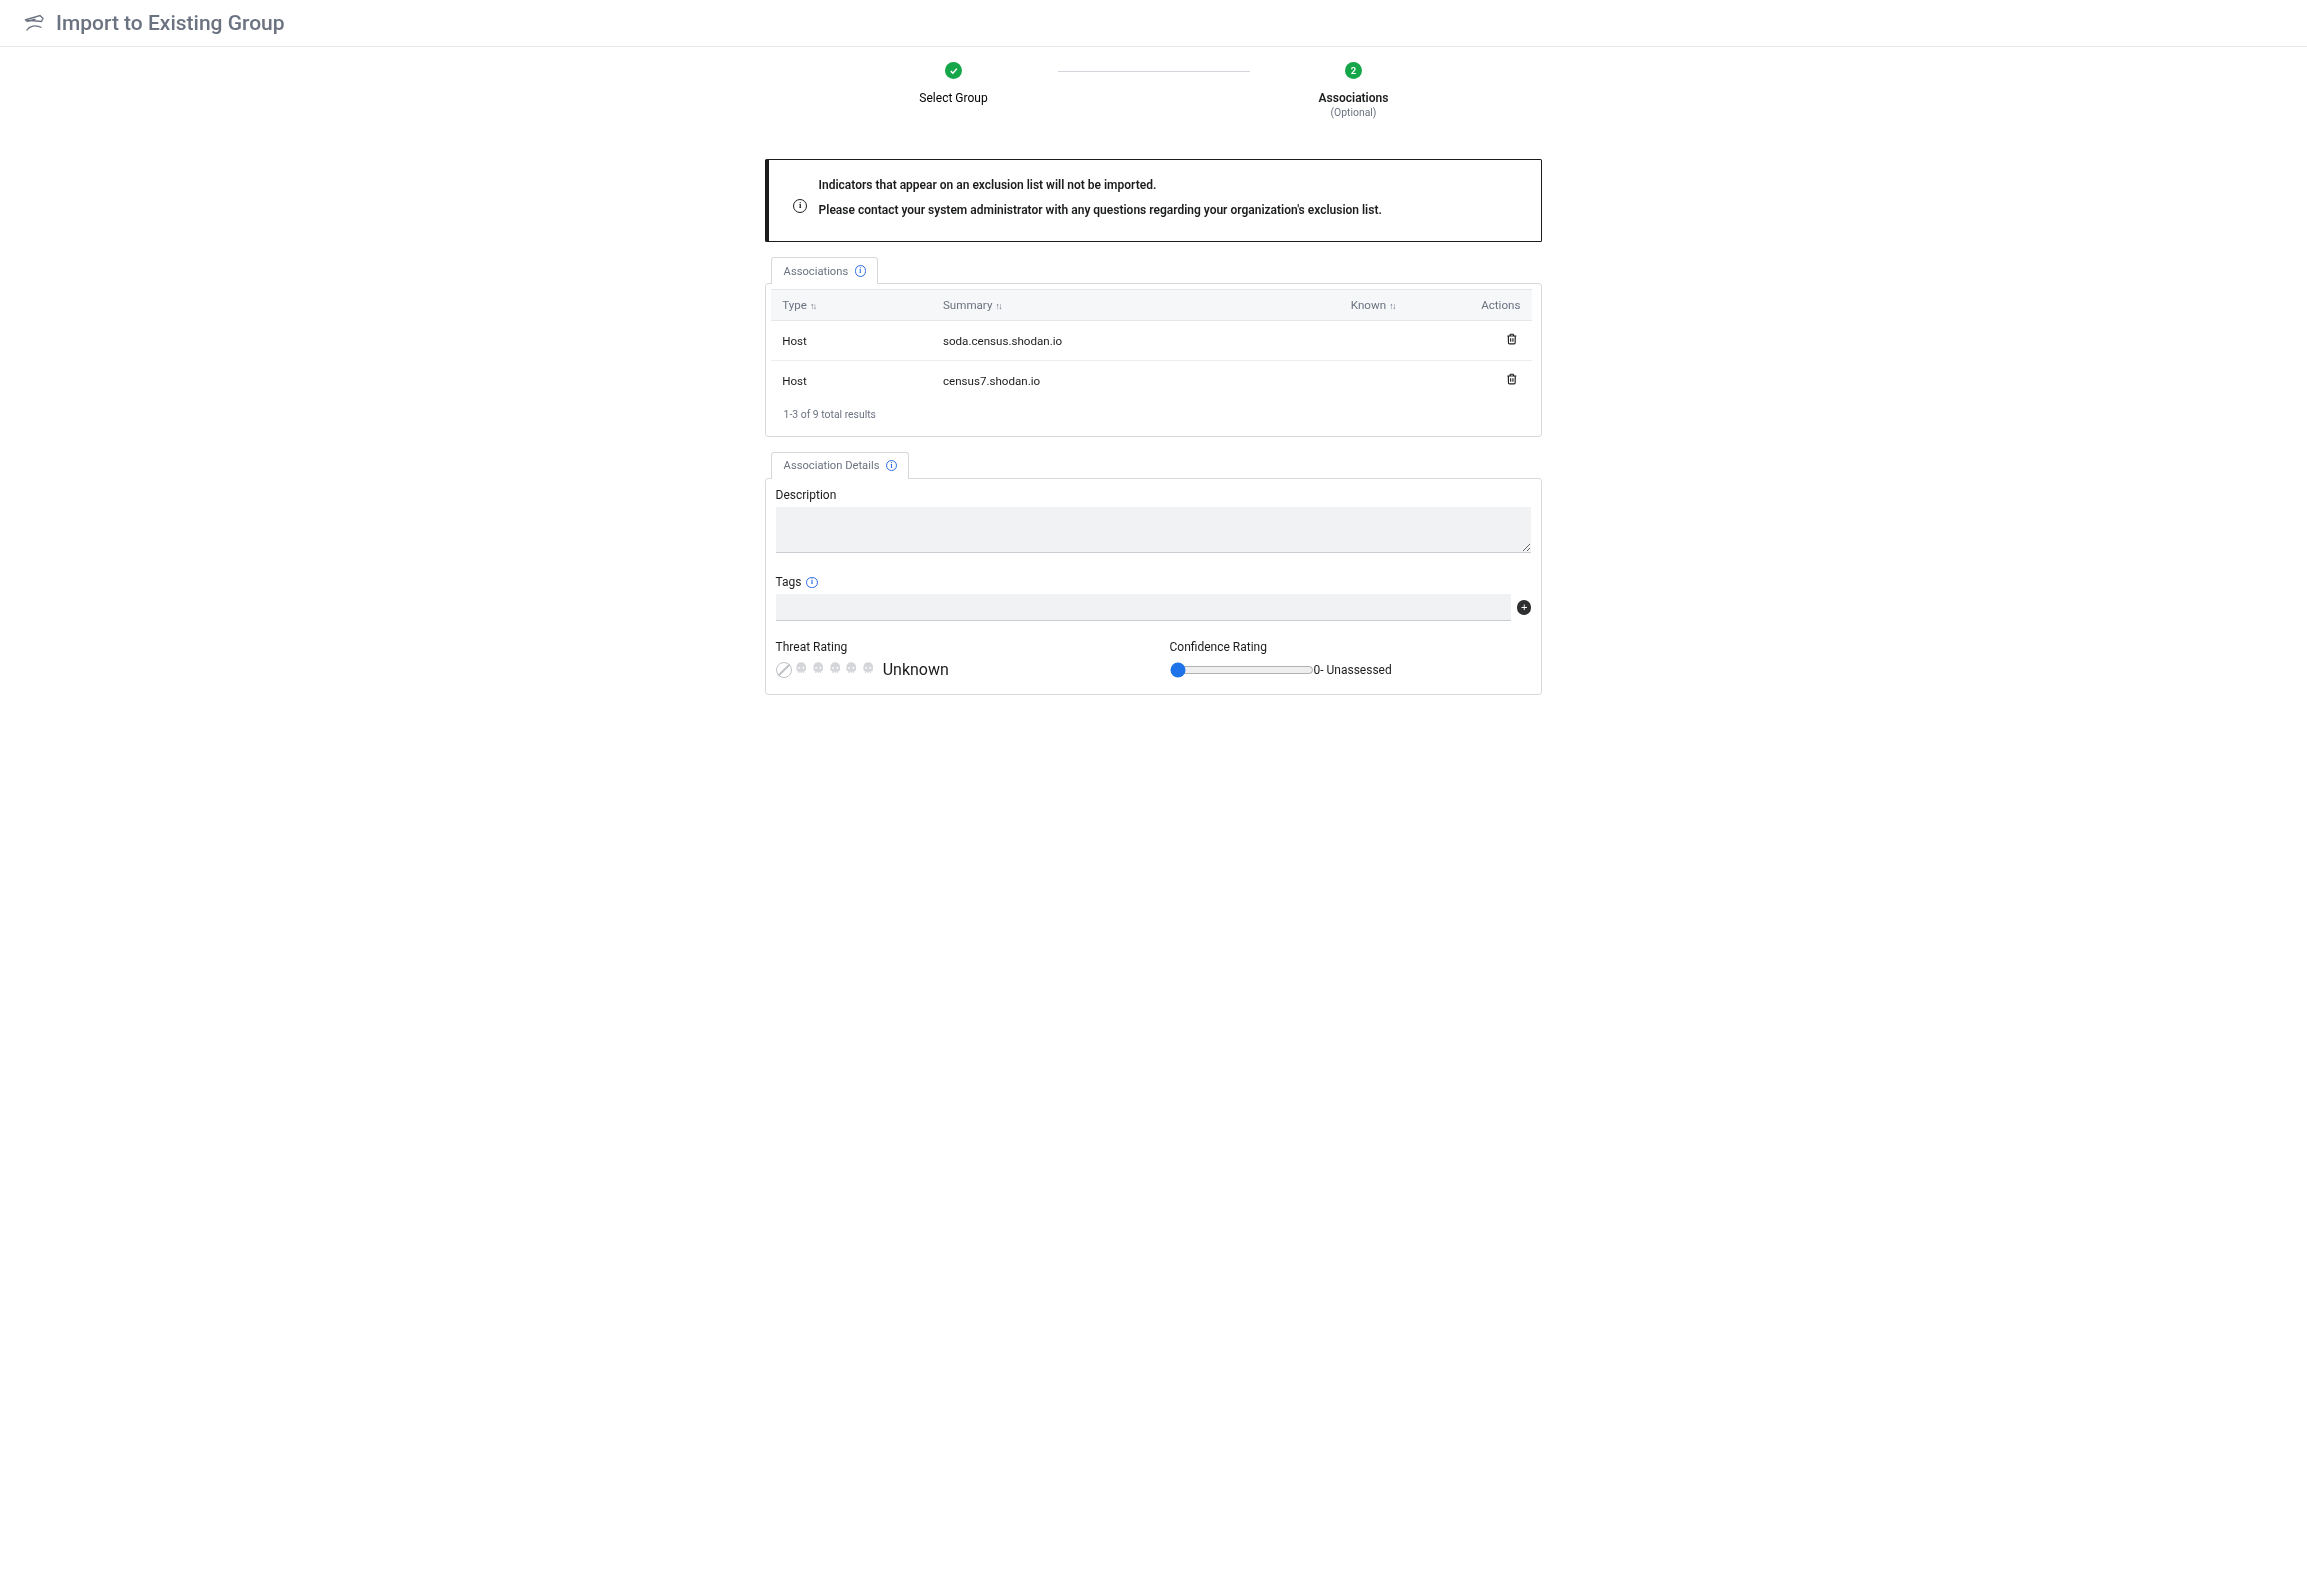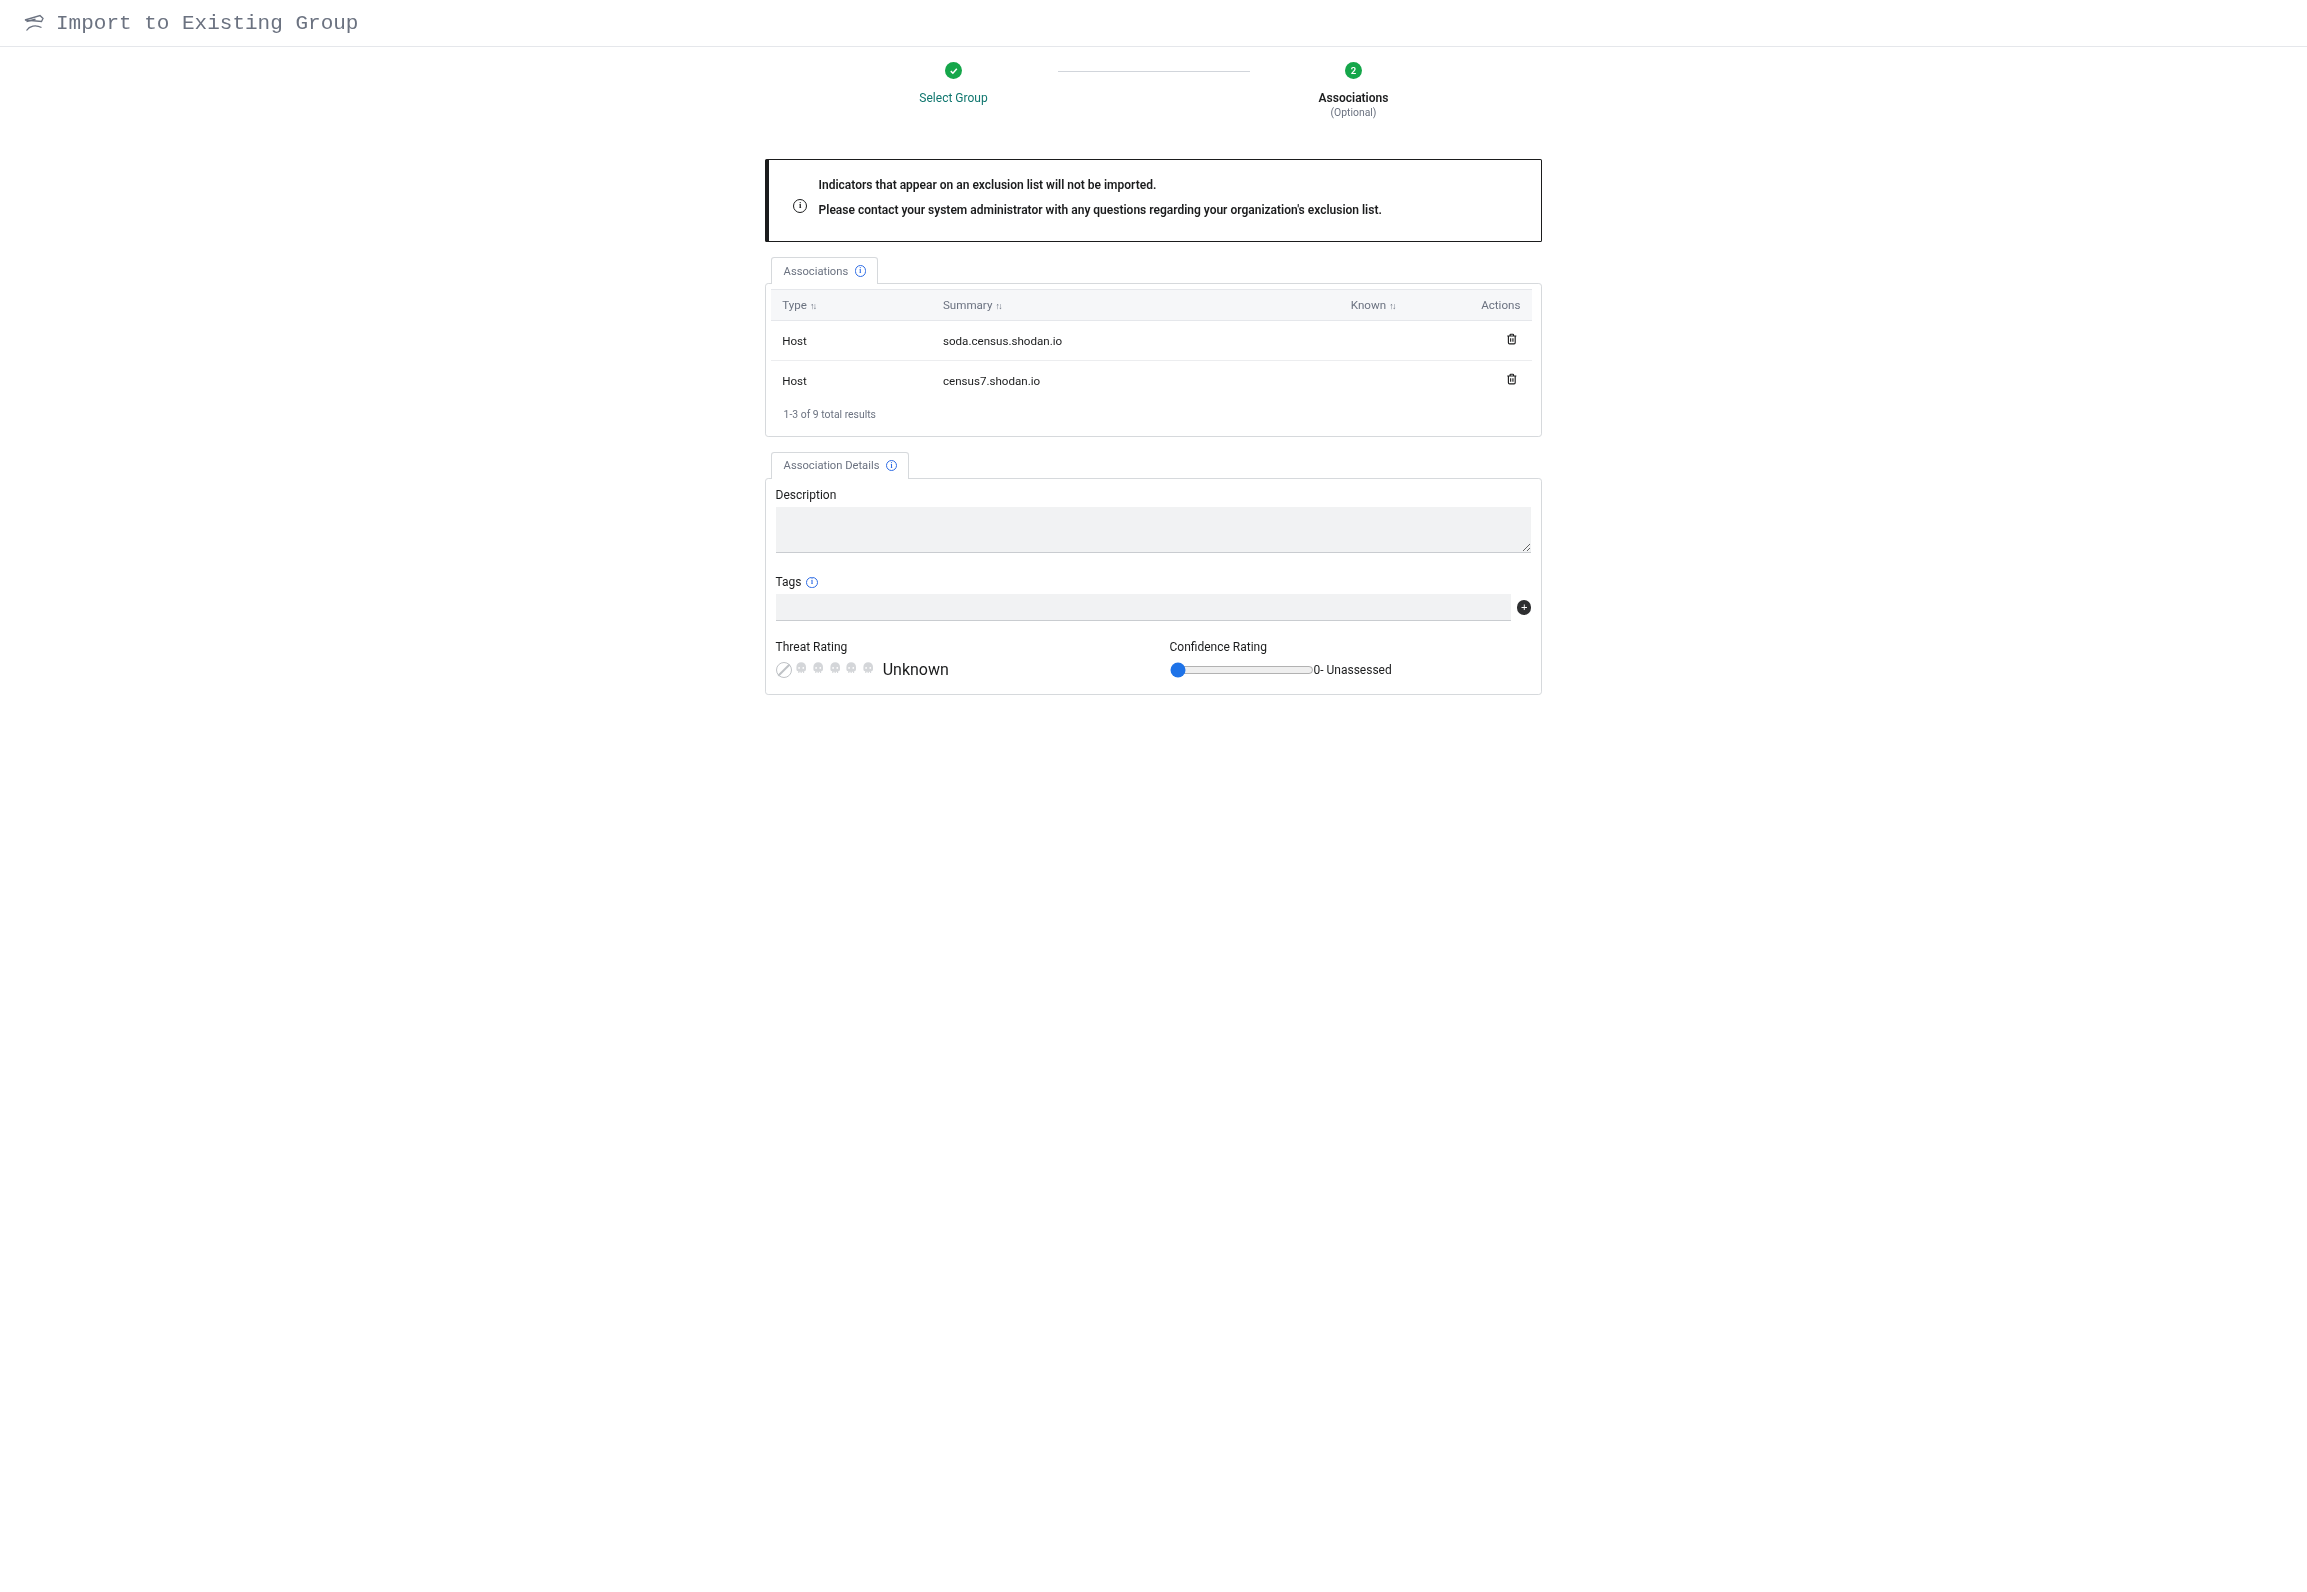--- a/index.html
+++ b/index.html
@@ -17,21 +17,20 @@
     border-bottom: 0.8px solid #e5e7eb;
   }
   .page-header .logo-icon {
     width: 24px; height: 24px;
     color: #6b7280;
   }
   .page-title {
     font-size: 21px;
     font-weight: 500;
     color: #6b7280;
-    font-family: Liberation Mono, monospace;
   }
   .wrap {
     width: 777px;
     margin: 0 auto;
     padding-top: 8px;
   }
   
   .stepper {
     display: flex;
     align-items: flex-start;
@@ -58,21 +57,21 @@
   }
   .step-line {
     height: 0.8px;
     width: 192px;
     background: #d1d5db;
     margin-top: 8.8px;
   }
   .step-label {
     margin-top: 11.2px;
     font-size: 12px;
-    color: #0f766e;
+    color: #000000;
   }
   .step.active .step-label {
     color: #1b1c1d;
     font-weight: 600;
   }
   .step-sub {
     font-size: 10.4px;
     color: #6b7280;
     margin-top: 1.6px;
   }

